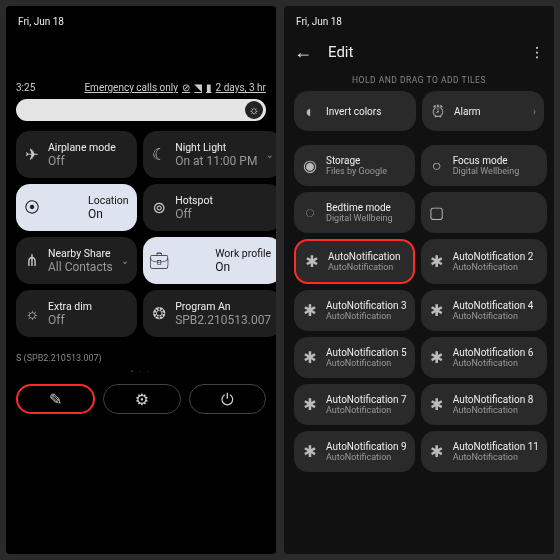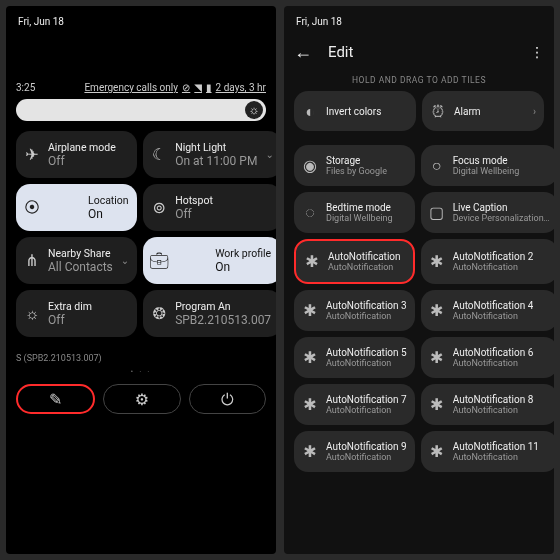--- a/index.html
+++ b/index.html
@@ -178,24 +178,20 @@
     </div>
     <div class="etile">
       <span class="t-icon">◌</span>
       <div class="t-text">
           <span class="t-title">Bedtime mode</span>
           <span class="t-sub">Digital Wellbeing</span>
         </div>
     </div>
     <div class="etile">
       <span class="t-icon">▢</span>
-      <div class="t-text">
-          <span class="t-title">Live Caption</span>
-          <span class="t-sub">Device Personalization…</span>
-        </div>
     </div>
     <div class="etile highlight-red">
       <span class="t-icon">✱</span>
       <div class="t-text">
           <span class="t-title">AutoNotification</span>
           <span class="t-sub">AutoNotification</span>
         </div>
     </div>
     <div class="etile">
       <span class="t-icon">✱</span>

